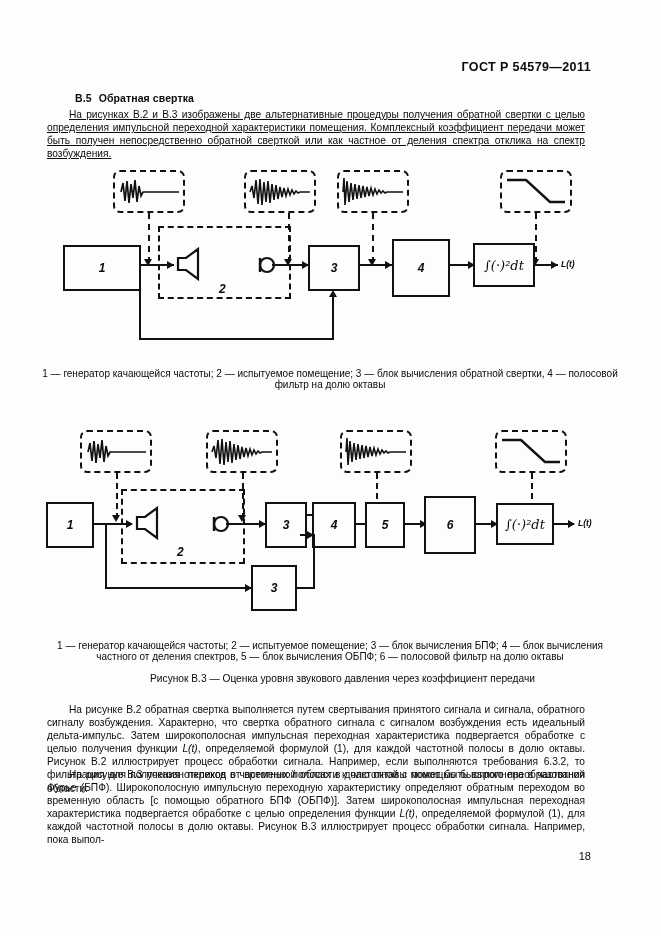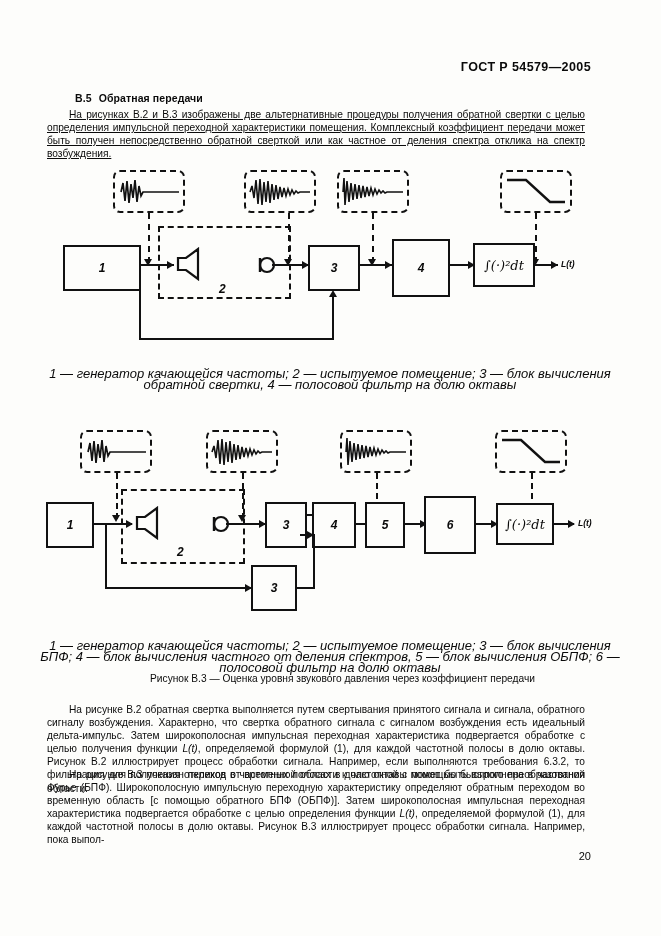--- a/index.html
+++ b/index.html
@@ -41,24 +41,23 @@
   .para i{ font-style:italic; }
 
   .page-num{
     position:absolute; right:70px; top:850px;
     font-size:11px;
   }
 
   
   .legend{
     position:absolute;
-    font-size:13px;
+    font-size:10px;
     line-height:11px;
     text-align:center;
-    font-style:italic;
     letter-spacing:0px;
   }
   .fig-title{
     position:absolute;
     width:100%;
     text-align:center;
     font-size:10.2px;
   }
 
   
@@ -128,24 +127,24 @@
     font-style:italic;
     font-size:13px;
     white-space:nowrap;
   }
 </style>
 </head>
 <body>
 
 <div class="page">
 
-  <div class="doc-header">ГОСТ Р 54579—2005</div>
+  <div class="doc-header">ГОСТ Р 54579—2011</div>
 
   <div class="sec-title">
-    <span class="num">В.5</span><span>Обратная передачи</span>
+    <span class="num">В.5</span><span>Обратная свертка</span>
   </div>
 
   <div class="para p1"><span class="ind"></span><span>На рисунках В.2 и В.3 изображены две альтернативные процедуры получения обратной свертки с целью определения импульсной переходной характеристики помещения. Комплексный коэффициент передачи может быть получен непосредственно обратной сверткой или как частное от деления спектра отклика на спектр возбуждения.</span></div>
 
   <div class="fig" style="left:0;top:0;width:661px;height:420px;">
 
     <div class="thumb" style="left:113px;top:170px;width:72px;height:43px;">
       <svg width="68" height="39" viewBox="0 0 68 39">
         <path d="M6 20 L8 11 L10 29 L12 9 L14 31 L16 12 L18 26 L20 8 L22 30 L24 14 L26 24 L28 20 L64 20" fill="none" stroke="#111" stroke-width="1.7"></path>
       </svg>
@@ -320,15 +319,15 @@
     </div>
     <div class="fig-title" style="left:12px;top:673px;">
       <span>Рисунок В.3 — Оценка уровня звукового давления через коэффициент передачи</span>
     </div>
   </div>
 
   <div class="para p2"><span class="ind"></span><span>На рисунке В.2 обратная свертка выполняется путем свертывания принятого сигнала и сигнала, обратного сигналу возбуждения. Характерно, что свертка обратного сигнала с сигналом возбуждения есть идеальный дельта-импульс. Затем широкополосная импульсная переходная характеристика подвергается обработке с целью получения функции </span><i>L(t)</i><span>, определяемой формулой (1), для каждой частотной полосы в долю октавы. Рисунок В.2 иллюстрирует процесс обработки сигнала. Например, если выполняются требования 6.3.2, то фильтрация для получения откликов в частотных полосах в долю октавы может быть выполнена в частотной области.</span></div>
 
   <div class="para p3"><span class="ind"></span><span>На рисунке В.3 показан переход от временной области к частотной с помощью быстрого преобразования Фурье (БПФ). Широкополосную импульсную переходную характеристику определяют обратным переходом во временную область [с помощью обратного БПФ (ОБПФ)]. Затем широкополосная импульсная переходная характеристика подвергается обработке с целью определения функции </span><i>L(t)</i><span>, определяемой формулой (1), для каждой частотной полосы в долю октавы. Рисунок В.3 иллюстрирует процесс обработки сигнала. Например, пока выпол-</span></div>
 
-  <div class="page-num">20</div>
+  <div class="page-num">18</div>
 
 </div>
 
 </body></html>

